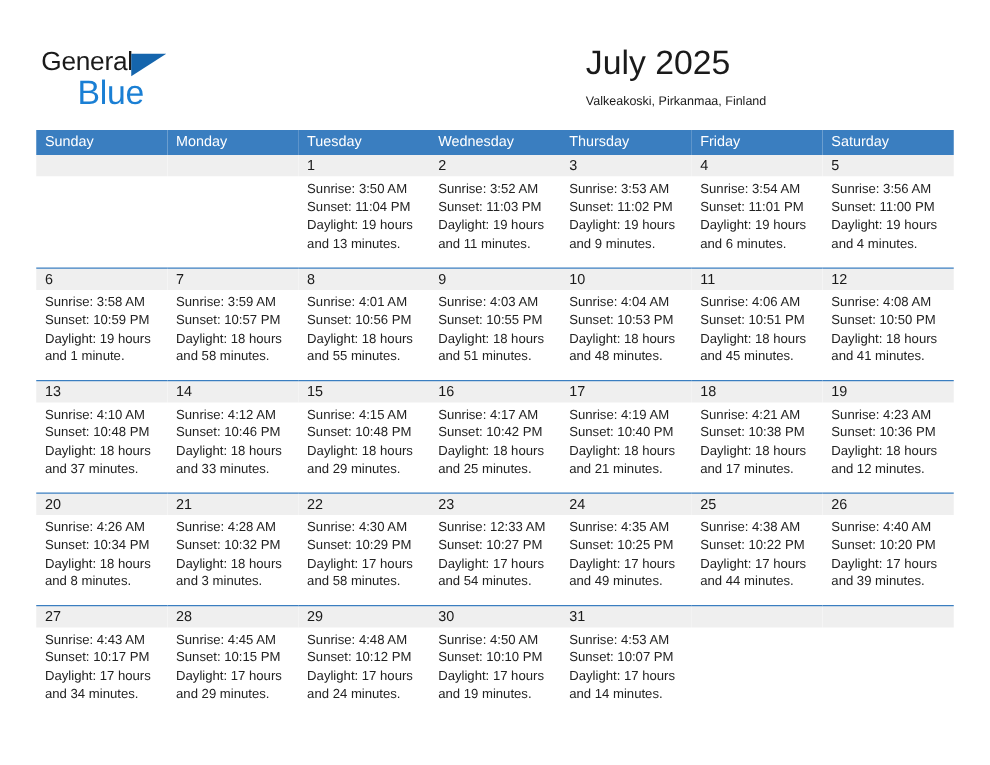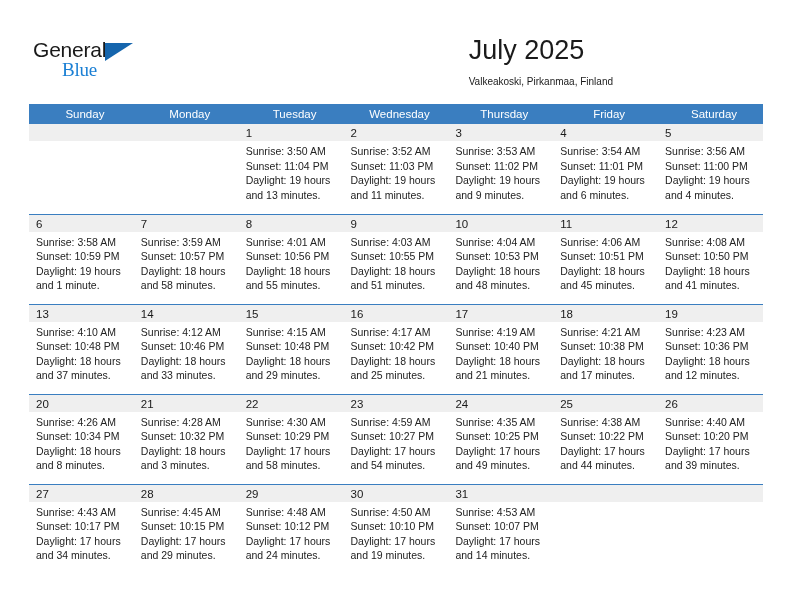--- a/index.html
+++ b/index.html
@@ -49,24 +49,24 @@
     top: 5px;
     width: 0;
     height: 0;
     border-left: 28px solid #1565ad;
     border-bottom: 18px solid transparent;
   }
   .logo-blue {
     position: absolute;
     left: 29px;
     top: 21px;
-    font-size: 19px;
+    font-size: 27px;
     letter-spacing: -0.2px;
     color: #1a7fd4;
-    font-family: Liberation Serif, serif;
+    font-family: Liberation Sans, sans-serif;
   }
   .title-block {
     position: absolute;
     right: 35px;
     top: 34px;
     text-align: left;
   }
   .cal-title {
     font-size: 27px;
     color: #1a1a1a;
@@ -88,21 +88,21 @@
     top: 104px;
     width: 734px;
     border-collapse: collapse;
     table-layout: fixed;
   }
   .calendar th {
     background: #3a7ec0;
     color: #ffffff;
     font-size: 11.5px;
     font-weight: normal;
-    text-align: center;
+    text-align: left;
     padding: 4px 0 4px 7px;
     height: 20px;
     border: none;
   }
   .calendar td {
     vertical-align: top;
     padding: 0;
     height: 90px;
     border: none;
     background: #ffffff;
@@ -383,21 +383,21 @@
             <div class="cell-lines">
               <div>Sunrise: 4:30 AM</div>
               <div>Sunset: 10:29 PM</div>
               <div>Daylight: 17 hours</div>
               <div>and 58 minutes.</div>
             </div>
           </td>
           <td>
             <div class="daynum-band">23</div>
             <div class="cell-lines">
-              <div>Sunrise: 4:59 AM</div>
+              <div>Sunrise: 12:33 AM</div>
               <div>Sunset: 10:27 PM</div>
               <div>Daylight: 17 hours</div>
               <div>and 54 minutes.</div>
             </div>
           </td>
           <td>
             <div class="daynum-band">24</div>
             <div class="cell-lines">
               <div>Sunrise: 4:35 AM</div>
               <div>Sunset: 10:25 PM</div>

